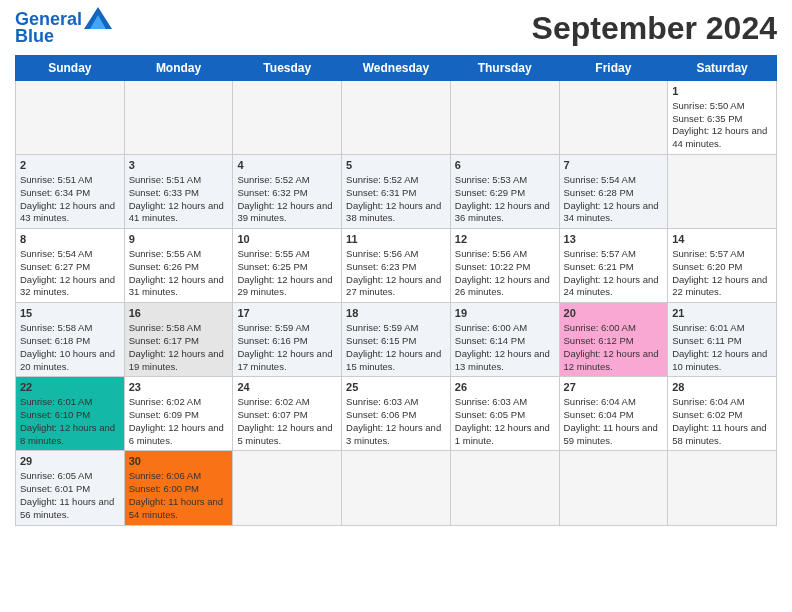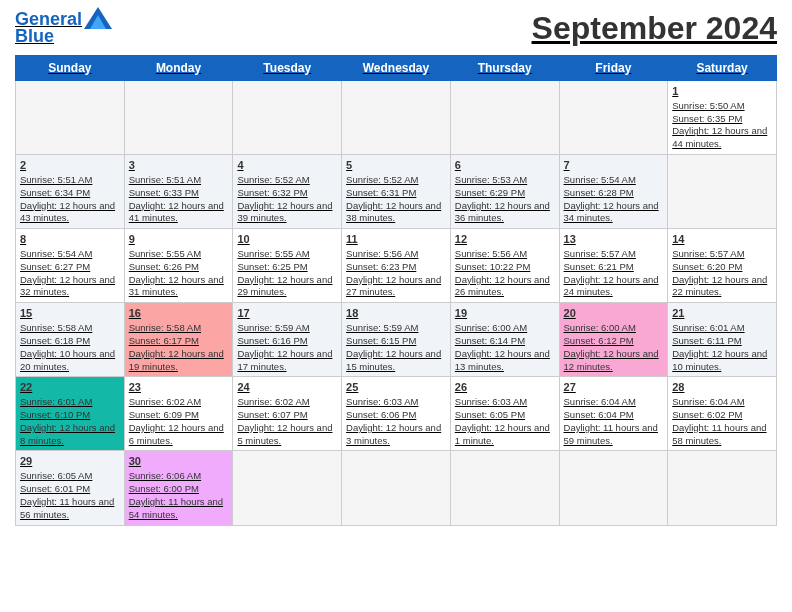--- a/index.html
+++ b/index.html
@@ -6,21 +6,20 @@
     body {
       font-family: Arial, sans-serif;
       background: #fff;
       width: 792px;
       height: 612px;
       overflow: hidden;
     }
     .container {
       width: 792px;
       padding: 10px 15px;
-      text-decoration: underline;
     }
     .header-row {
       display: flex;
       align-items: flex-start;
       justify-content: space-between;
       margin-bottom: 8px;
     }
     .logo {
       display: flex;
       align-items: center;
@@ -144,39 +143,39 @@
           <td style="background-color: rgb(255, 255, 255);"><span class="day-num">8</span><span>Sunrise: 5:54 AM</span><br><span>Sunset: 6:27 PM</span><br><span>Daylight: 12 hours and 32 minutes.</span></td>
           <td style="background-color: rgb(255, 255, 255);"><span class="day-num">9</span><span>Sunrise: 5:55 AM</span><br><span>Sunset: 6:26 PM</span><br><span>Daylight: 12 hours and 31 minutes.</span></td>
           <td style="background-color: rgb(255, 255, 255);"><span class="day-num">10</span><span>Sunrise: 5:55 AM</span><br><span>Sunset: 6:25 PM</span><br><span>Daylight: 12 hours and 29 minutes.</span></td>
           <td style="background-color: rgb(255, 255, 255);"><span class="day-num">11</span><span>Sunrise: 5:56 AM</span><br><span>Sunset: 6:23 PM</span><br><span>Daylight: 12 hours and 27 minutes.</span></td>
           <td style="background-color: rgb(255, 255, 255);"><span class="day-num">12</span><span>Sunrise: 5:56 AM</span><br><span>Sunset: 10:22 PM</span><br><span>Daylight: 12 hours and 26 minutes.</span></td>
           <td style="background-color: rgb(255, 255, 255);"><span class="day-num">13</span><span>Sunrise: 5:57 AM</span><br><span>Sunset: 6:21 PM</span><br><span>Daylight: 12 hours and 24 minutes.</span></td>
           <td style="background-color: rgb(255, 255, 255);"><span class="day-num">14</span><span>Sunrise: 5:57 AM</span><br><span>Sunset: 6:20 PM</span><br><span>Daylight: 12 hours and 22 minutes.</span></td>
         </tr>
         <tr>
           <td style="background-color: rgb(240, 244, 249);"><span class="day-num">15</span><span>Sunrise: 5:58 AM</span><br><span>Sunset: 6:18 PM</span><br><span>Daylight: 10 hours and 20 minutes.</span></td>
-          <td style="background-color: #fca5a5;"><span class="day-num">16</span><span>Sunrise: 5:58 AM</span><br><span>Sunset: 6:17 PM</span><br><span>Daylight: 12 hours and 19 minutes.</span></td>
+          <td style="background-color: #e5e5e5;"><span class="day-num">16</span><span>Sunrise: 5:58 AM</span><br><span>Sunset: 6:17 PM</span><br><span>Daylight: 12 hours and 19 minutes.</span></td>
           <td style="background-color: rgb(240, 244, 249);"><span class="day-num">17</span><span>Sunrise: 5:59 AM</span><br><span>Sunset: 6:16 PM</span><br><span>Daylight: 12 hours and 17 minutes.</span></td>
           <td style="background-color: rgb(240, 244, 249);"><span class="day-num">18</span><span>Sunrise: 5:59 AM</span><br><span>Sunset: 6:15 PM</span><br><span>Daylight: 12 hours and 15 minutes.</span></td>
           <td style="background-color: rgb(240, 244, 249);"><span class="day-num">19</span><span>Sunrise: 6:00 AM</span><br><span>Sunset: 6:14 PM</span><br><span>Daylight: 12 hours and 13 minutes.</span></td>
           <td style="background-color: #f9a8d4;"><span class="day-num">20</span><span>Sunrise: 6:00 AM</span><br><span>Sunset: 6:12 PM</span><br><span>Daylight: 12 hours and 12 minutes.</span></td>
           <td style="background-color: rgb(240, 244, 249);"><span class="day-num">21</span><span>Sunrise: 6:01 AM</span><br><span>Sunset: 6:11 PM</span><br><span>Daylight: 12 hours and 10 minutes.</span></td>
         </tr>
         <tr>
           <td style="background-color: #14b8a6;"><span class="day-num">22</span><span>Sunrise: 6:01 AM</span><br><span>Sunset: 6:10 PM</span><br><span>Daylight: 12 hours and 8 minutes.</span></td>
           <td style="background-color: rgb(255, 255, 255);"><span class="day-num">23</span><span>Sunrise: 6:02 AM</span><br><span>Sunset: 6:09 PM</span><br><span>Daylight: 12 hours and 6 minutes.</span></td>
           <td style="background-color: rgb(255, 255, 255);"><span class="day-num">24</span><span>Sunrise: 6:02 AM</span><br><span>Sunset: 6:07 PM</span><br><span>Daylight: 12 hours and 5 minutes.</span></td>
           <td style="background-color: rgb(255, 255, 255);"><span class="day-num">25</span><span>Sunrise: 6:03 AM</span><br><span>Sunset: 6:06 PM</span><br><span>Daylight: 12 hours and 3 minutes.</span></td>
           <td style="background-color: rgb(255, 255, 255);"><span class="day-num">26</span><span>Sunrise: 6:03 AM</span><br><span>Sunset: 6:05 PM</span><br><span>Daylight: 12 hours and 1 minute.</span></td>
           <td style="background-color: rgb(255, 255, 255);"><span class="day-num">27</span><span>Sunrise: 6:04 AM</span><br><span>Sunset: 6:04 PM</span><br><span>Daylight: 11 hours and 59 minutes.</span></td>
           <td style="background-color: rgb(255, 255, 255);"><span class="day-num">28</span><span>Sunrise: 6:04 AM</span><br><span>Sunset: 6:02 PM</span><br><span>Daylight: 11 hours and 58 minutes.</span></td>
         </tr>
         <tr>
           <td style="background-color: rgb(240, 244, 249);"><span class="day-num">29</span><span>Sunrise: 6:05 AM</span><br><span>Sunset: 6:01 PM</span><br><span>Daylight: 11 hours and 56 minutes.</span></td>
-          <td style="background-color: #f0abfc;"><span class="day-num">30</span><span>Sunrise: 6:06 AM</span><br><span>Sunset: 6:00 PM</span><br><span>Daylight: 11 hours and 54 minutes.</span></td>
+          <td style="background-color: #f97316;"><span class="day-num">30</span><span>Sunrise: 6:06 AM</span><br><span>Sunset: 6:00 PM</span><br><span>Daylight: 11 hours and 54 minutes.</span></td>
           <td class="empty"></td>
           <td class="empty"></td>
           <td class="empty"></td>
           <td class="empty"></td>
           <td class="empty"></td>
         </tr>
       </tbody>
   </table>
 </div>
 

